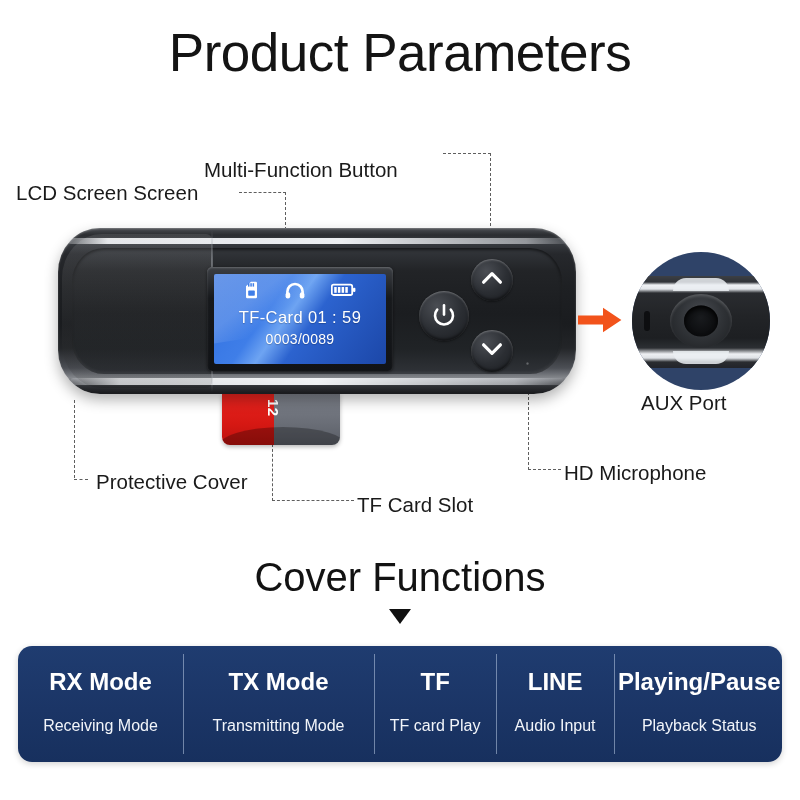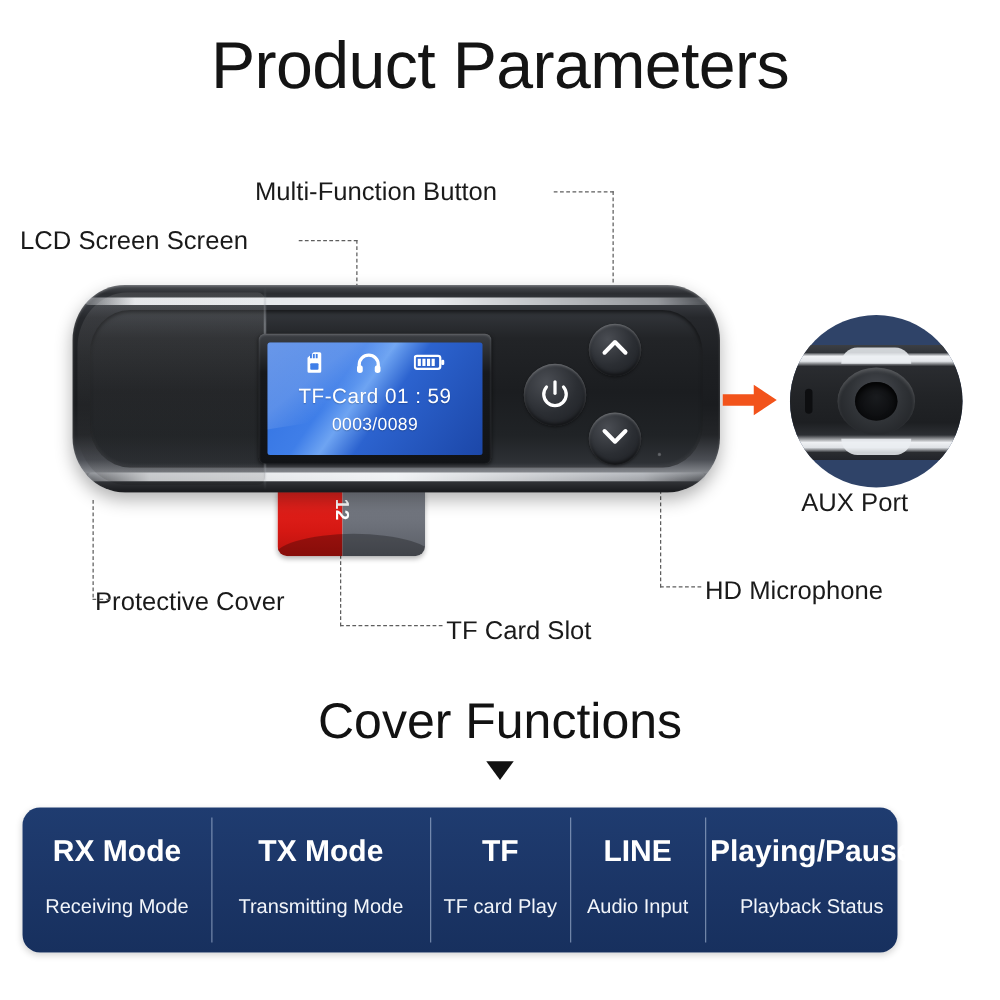--- a/index.html
+++ b/index.html
@@ -56,22 +56,22 @@
 
   
   .callout {
     position: absolute;
     font-size: 20.5px;
     color: #1a1a1a;
     white-space: nowrap;
     line-height: 1;
   }
   .lbl-lcd       { left: 16px;  top: 183px; }
-  .lbl-mfb       { left: 204px; top: 144px; }
-  .lbl-cover     { left: 76px;  top: 472px; }
+  .lbl-mfb       { left: 204px; top: 160px; }
+  .lbl-cover     { left: 96px;  top: 472px; }
   .lbl-tfslot    { left: 357px; top: 495px; }
   .lbl-mic       { left: 564px; top: 463px; }
   .lbl-aux       { left: 641px; top: 393px; }
 
   
   .lead {
     position: absolute;
     pointer-events: none;
   }
   .lead-h {
@@ -402,21 +402,21 @@
     top: 307px;
     width: 44px;
     height: 26px;
   }
 
   
   .icon-table {
     position: absolute;
     left: 18px;
     top: 646px;
-    width: 700px;
+    width: 764px;
     height: 116px;
     border-radius: 14px;
     background: linear-gradient(180deg, #1f3c70 0%, #1b3566 55%, #17305e 100%);
     display: flex;
     box-sizing: border-box;
     box-shadow: 0 2px 6px rgba(0,0,0,0.18);
   }
   .icon-col {
     position: relative;
     display: flex;

